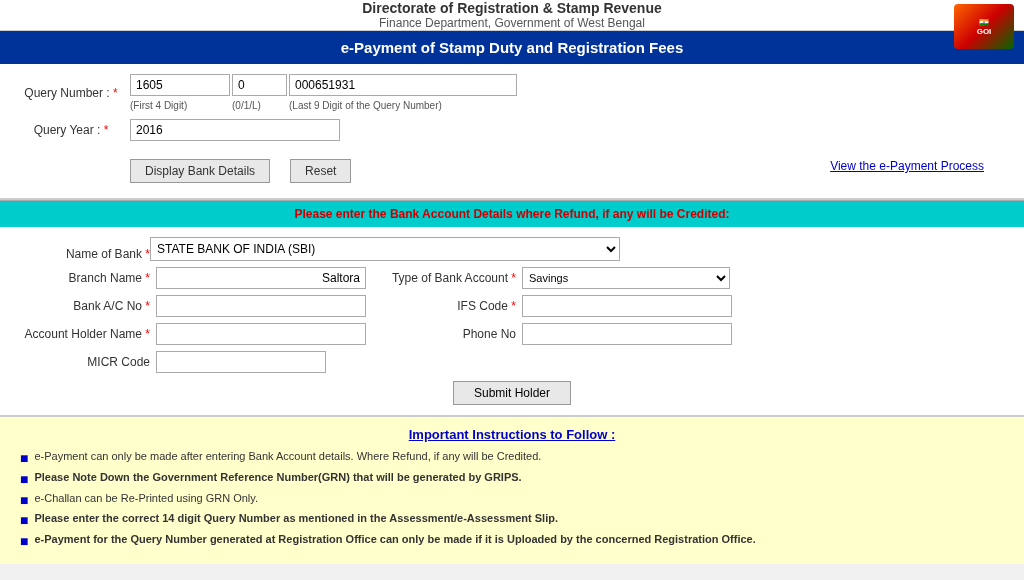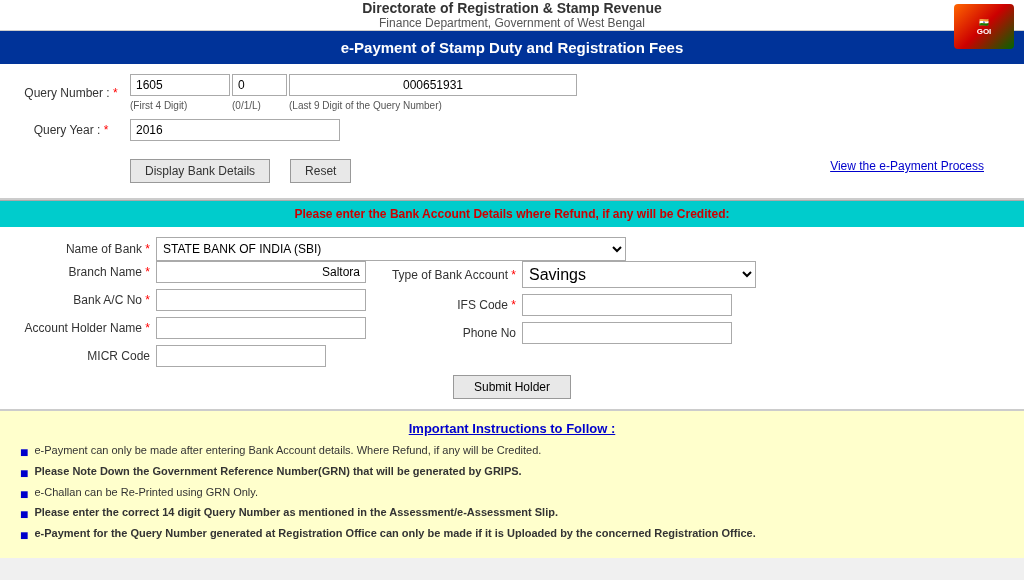--- a/index.html
+++ b/index.html
@@ -28,22 +28,22 @@
     .btn { border: 1px solid #999; background: #e8e8e8; padding: 4px 14px; font-size: 12px; cursor: pointer; color: #333; }
     .view-link { margin-left: auto; color: #0000cc; text-decoration: underline; font-size: 12px; cursor: pointer; }
     .btn-row-outer { display: flex; justify-content: space-between; align-items: center; padding-right: 20px; }
 
     .cyan-banner { background: #00cccc; color: #cc0000; text-align: center; padding: 6px; font-size: 12px; font-weight: bold; border-top: 1px solid #aaa; }
 
     .bank-section { background: white; padding: 10px 20px; border-bottom: 2px solid #ccc; }
     .bank-row { display: flex; align-items: center; gap: 6px; }
     .bank-label { font-size: 12px; color: #333; min-width: 130px; text-align: right; white-space: nowrap; }
     .bank-input { border: 1px solid #aaa; padding: 3px 5px; font-size: 12px; width: 210px; text-align: right; }
-    .bank-select { border: 1px solid #aaa; padding: 3px 2px; font-size: 16px; width: 234px; background: white; }
-    .bank-name-row { display: flex; align-items: center; gap: 6px; }
+    .bank-select { border: 1px solid #aaa; padding: 3px 2px; font-size: 11px; width: 208px; background: white; }
+    .bank-name-row { display: flex; align-items: flex-end; margin-bottom: 6px; }
     .bank-name-select { border: 1px solid #aaa; padding: 3px 2px; font-size: 12px; width: 470px; background: white; }
     .submit-row { text-align: center; margin-top: 8px; }
     .submit-btn { border: 1px solid #999; background: #e8e8e8; padding: 4px 20px; font-size: 12px; cursor: pointer; }
 
     .instructions-section { background: #ffffcc; padding: 10px 20px; }
     .instructions-title { color: #0000cc; font-size: 13px; font-weight: bold; text-decoration: underline; text-align: center; margin-bottom: 8px; }
     .instruction-item { display: flex; align-items: flex-start; margin-bottom: 4px; font-size: 11px; color: #333; }
     .bullet { color: #0000cc; margin-right: 6px; font-size: 14px; line-height: 1.2; }
     .bold-text { font-weight: bold; }
 
@@ -73,21 +73,21 @@
     <div class="query-inputs">
       <div class="query-col">
         <input type="text" value="1605" style="width: 100px;">
         <span class="input-hint">(First 4 Digit)</span>
       </div>
       <div class="query-col">
         <input type="text" value="0" style="width: 55px;">
         <span class="input-hint">(0/1/L)</span>
       </div>
       <div class="query-col">
-        <input type="text" value="000651931" style="width: 288px; text-align: center;">
+        <input type="text" value="000651931" style="width: 228px;">
         <span class="input-hint">(Last 9 Digit of the Query Number)</span>
       </div>
     </div>
   </div>
   <div class="form-row">
     <span class="form-label">
       <span>Query Year :</span>
       <span class="req"> *</span>
     </span>
     <input type="text" value="2016" style="width: 210px;">

